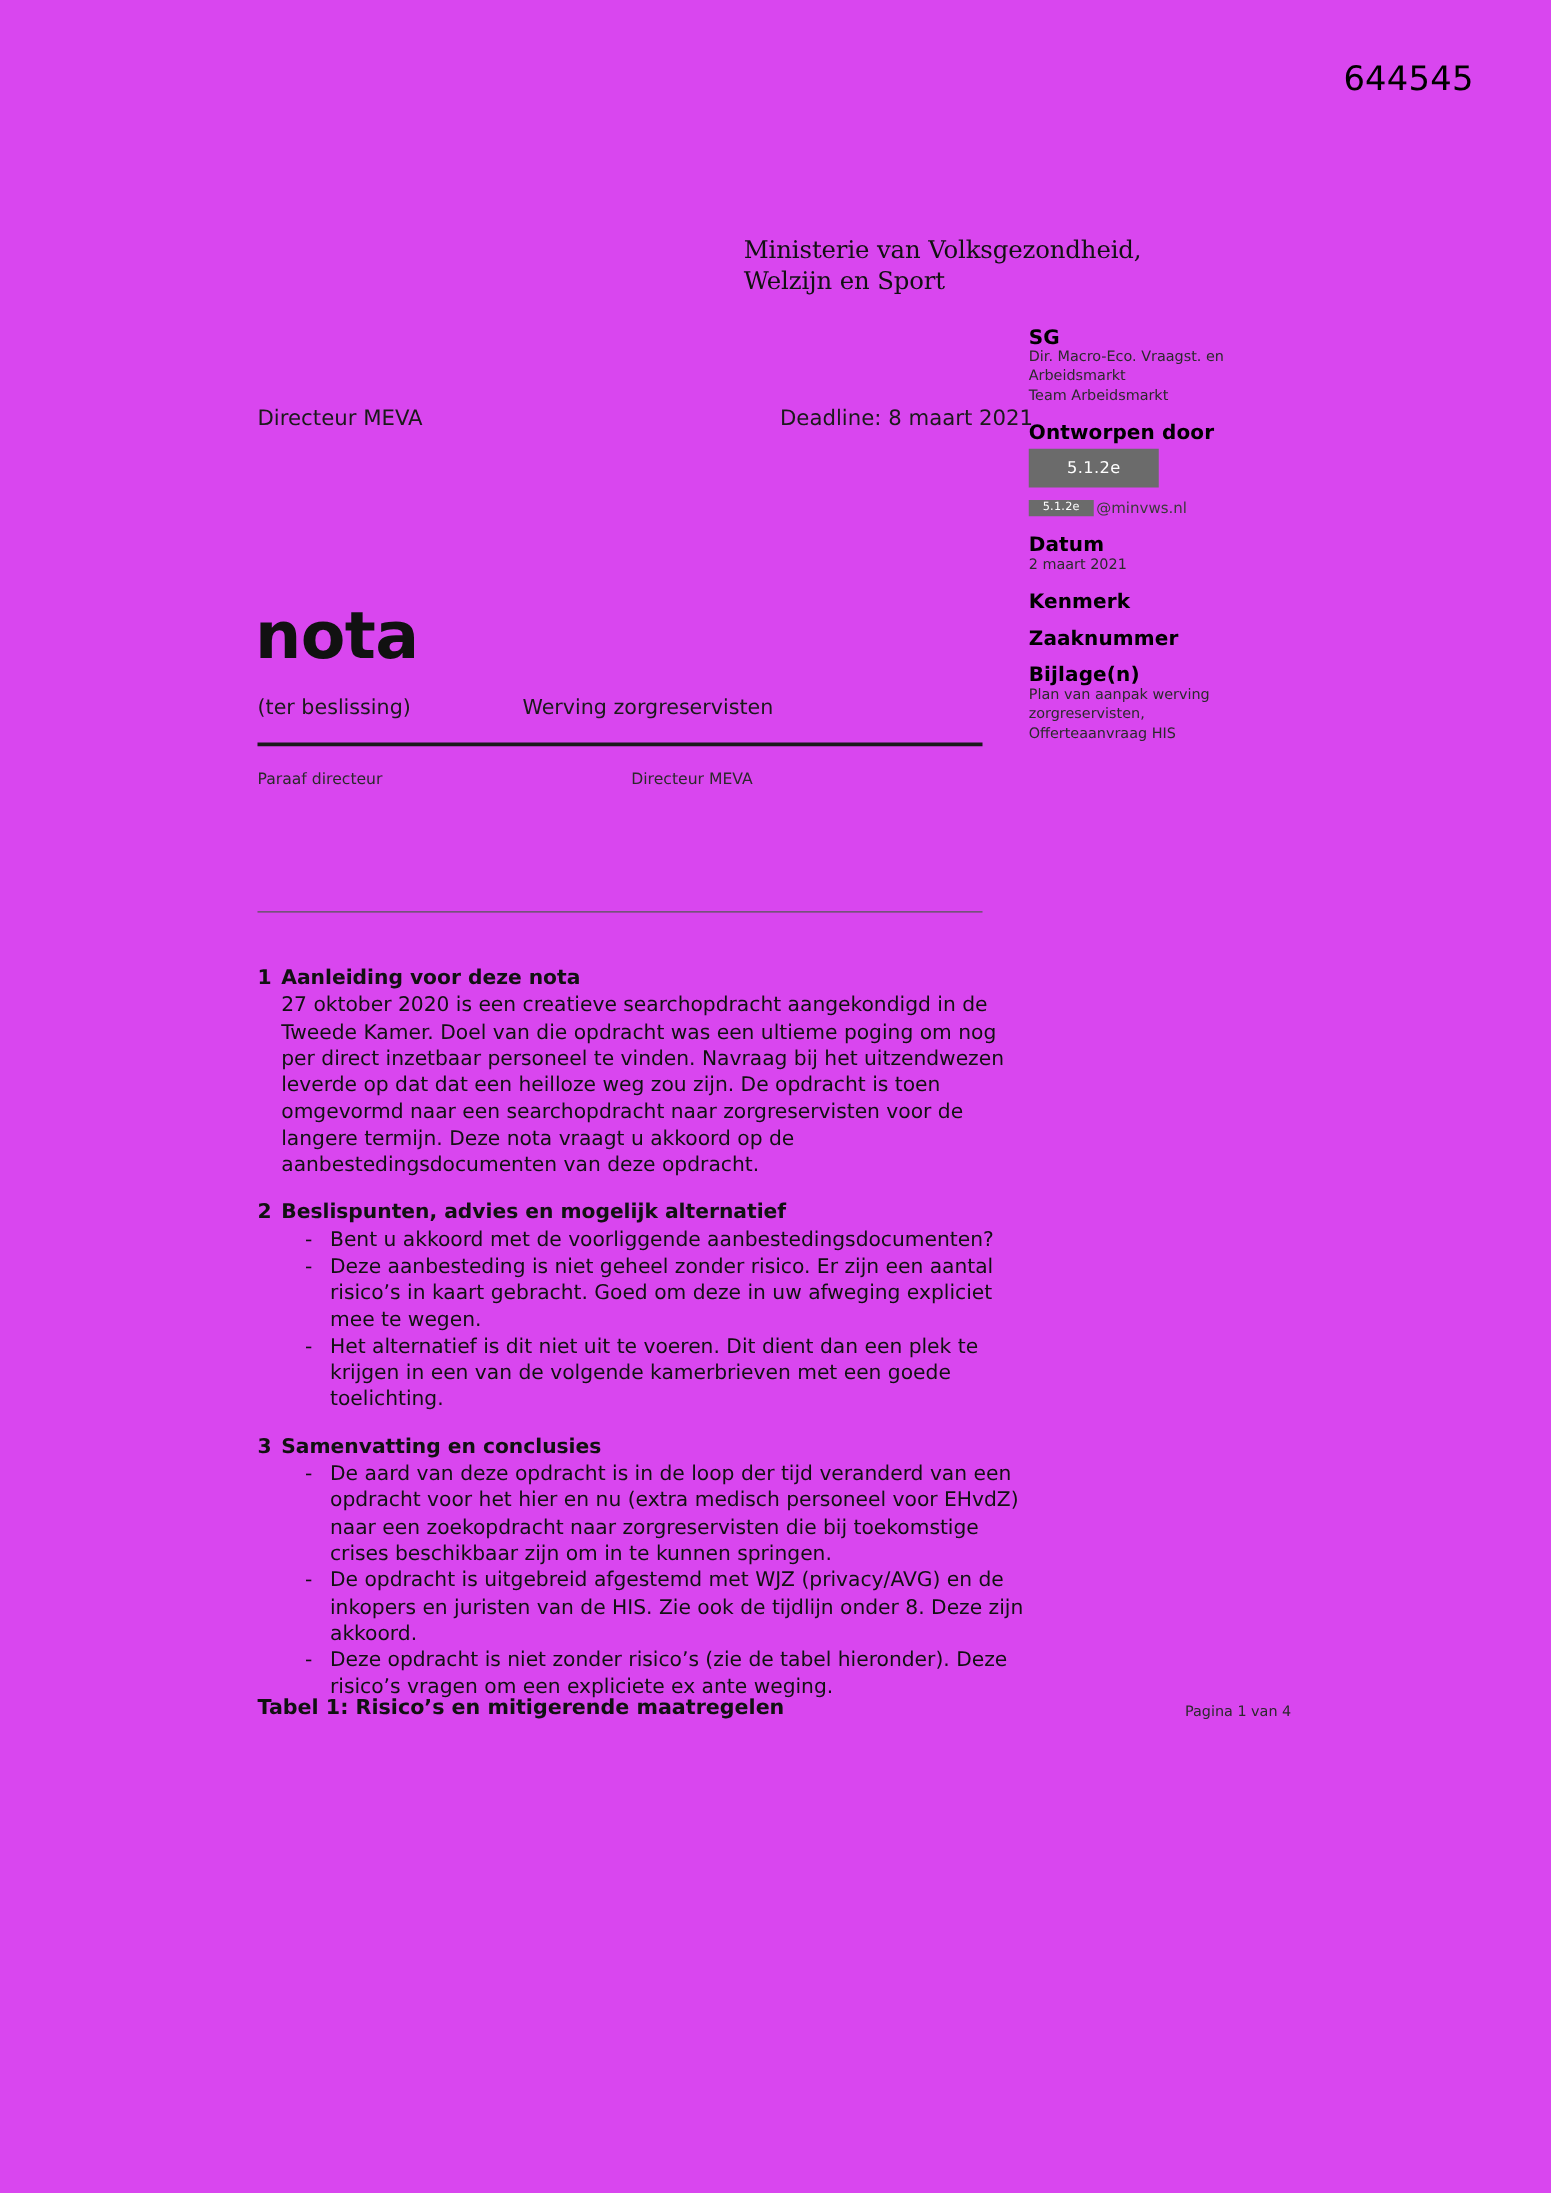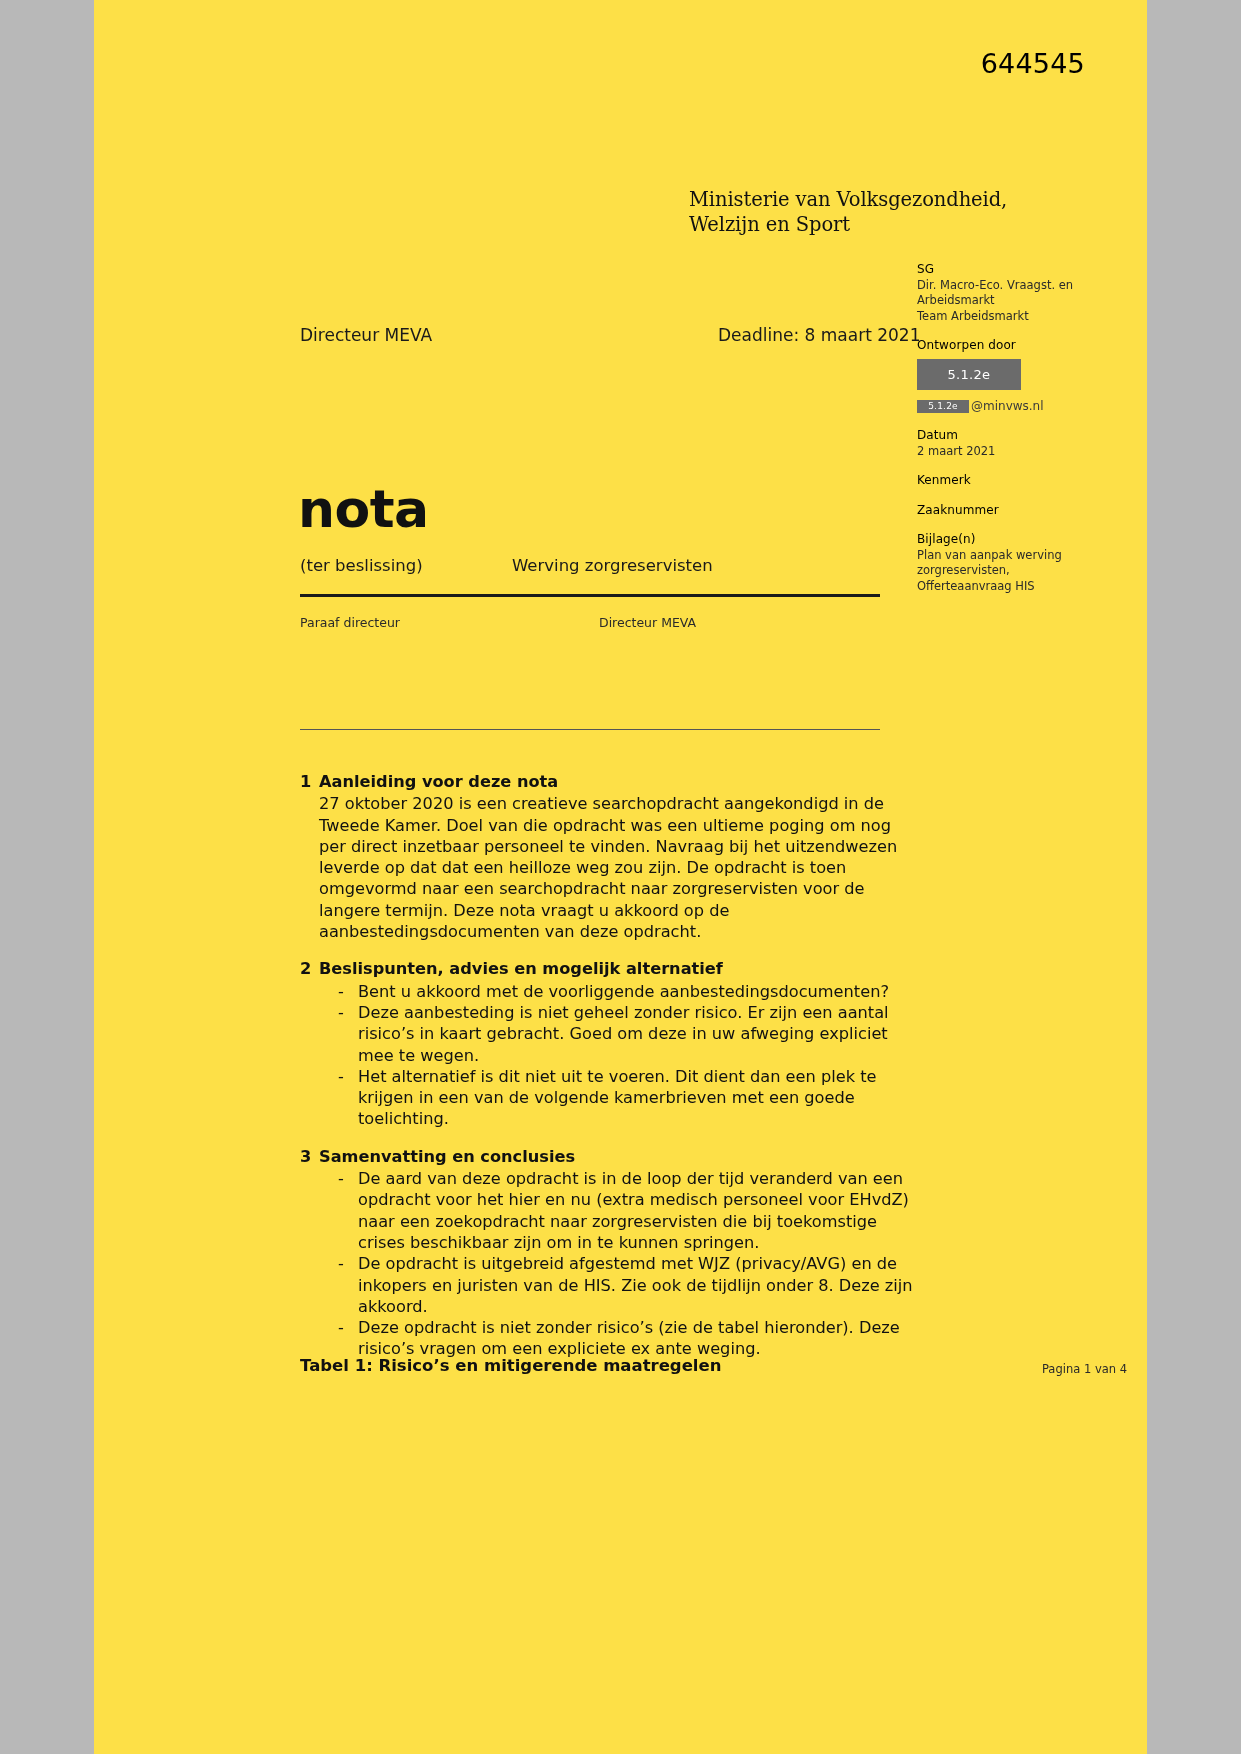--- a/index.html
+++ b/index.html
@@ -6,24 +6,24 @@
   html, body {
     margin: 0;
     padding: 0;
     background: #b8b8b8;
   }
   body {
     font-family: "DejaVu Sans", sans-serif;
   }
   .page {
     position: relative;
-    width: 1053px;
+    width: 1241px;
     height: 1754px;
     margin: 0 auto;
-    background: #fde047;
+    background: #d946ef;
     overflow: hidden;
     box-sizing: border-box;
   }
 
   
   .docnum {
     position: absolute;
     top: 48px;
     right: 62px;
     font-family: "DejaVu Sans", sans-serif;
@@ -51,22 +51,22 @@
     left: 823px;
     top: 262px;
     width: 210px;
     font-family: "DejaVu Sans", sans-serif;
     font-size: 11.5px;
     line-height: 15.5px;
     color: #1a1a1a;
   }
   .sb-block { margin-bottom: 14px; }
   .sb-head {
-    font-weight: normal;
-    font-size: 12px;
+    font-weight: bold;
+    font-size: 16px;
     letter-spacing: 0.1px;
     color: #000;
   }
   .sb-line { white-space: nowrap; }
   .sb-body { color: #2a2a2a; }
 
   .redact-box {
     display: block;
     background: #6b6b6b;
     color: #ffffff;

